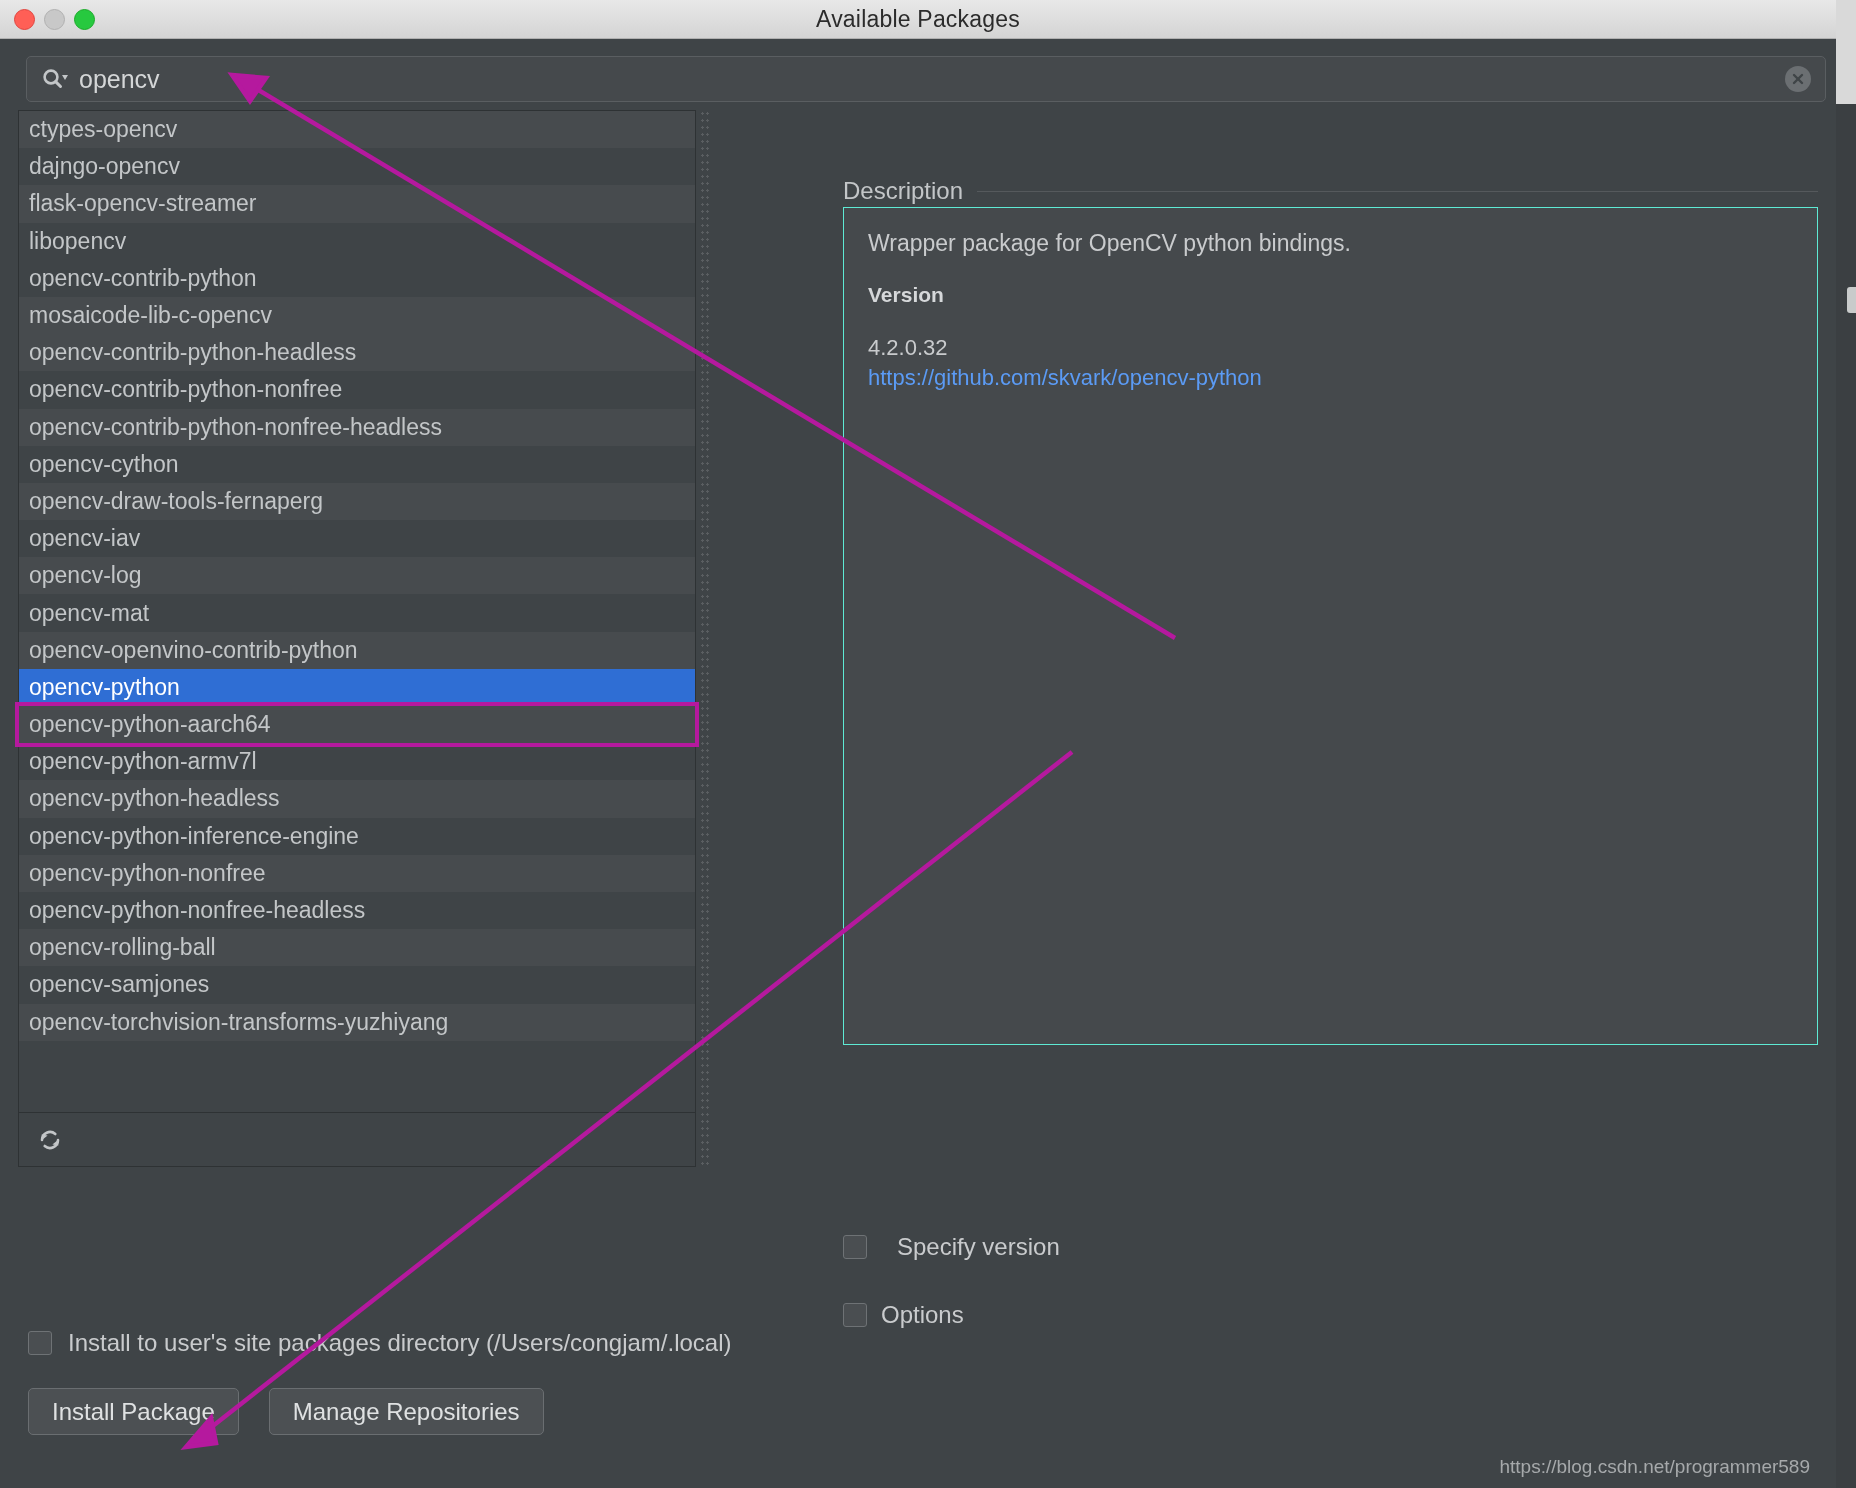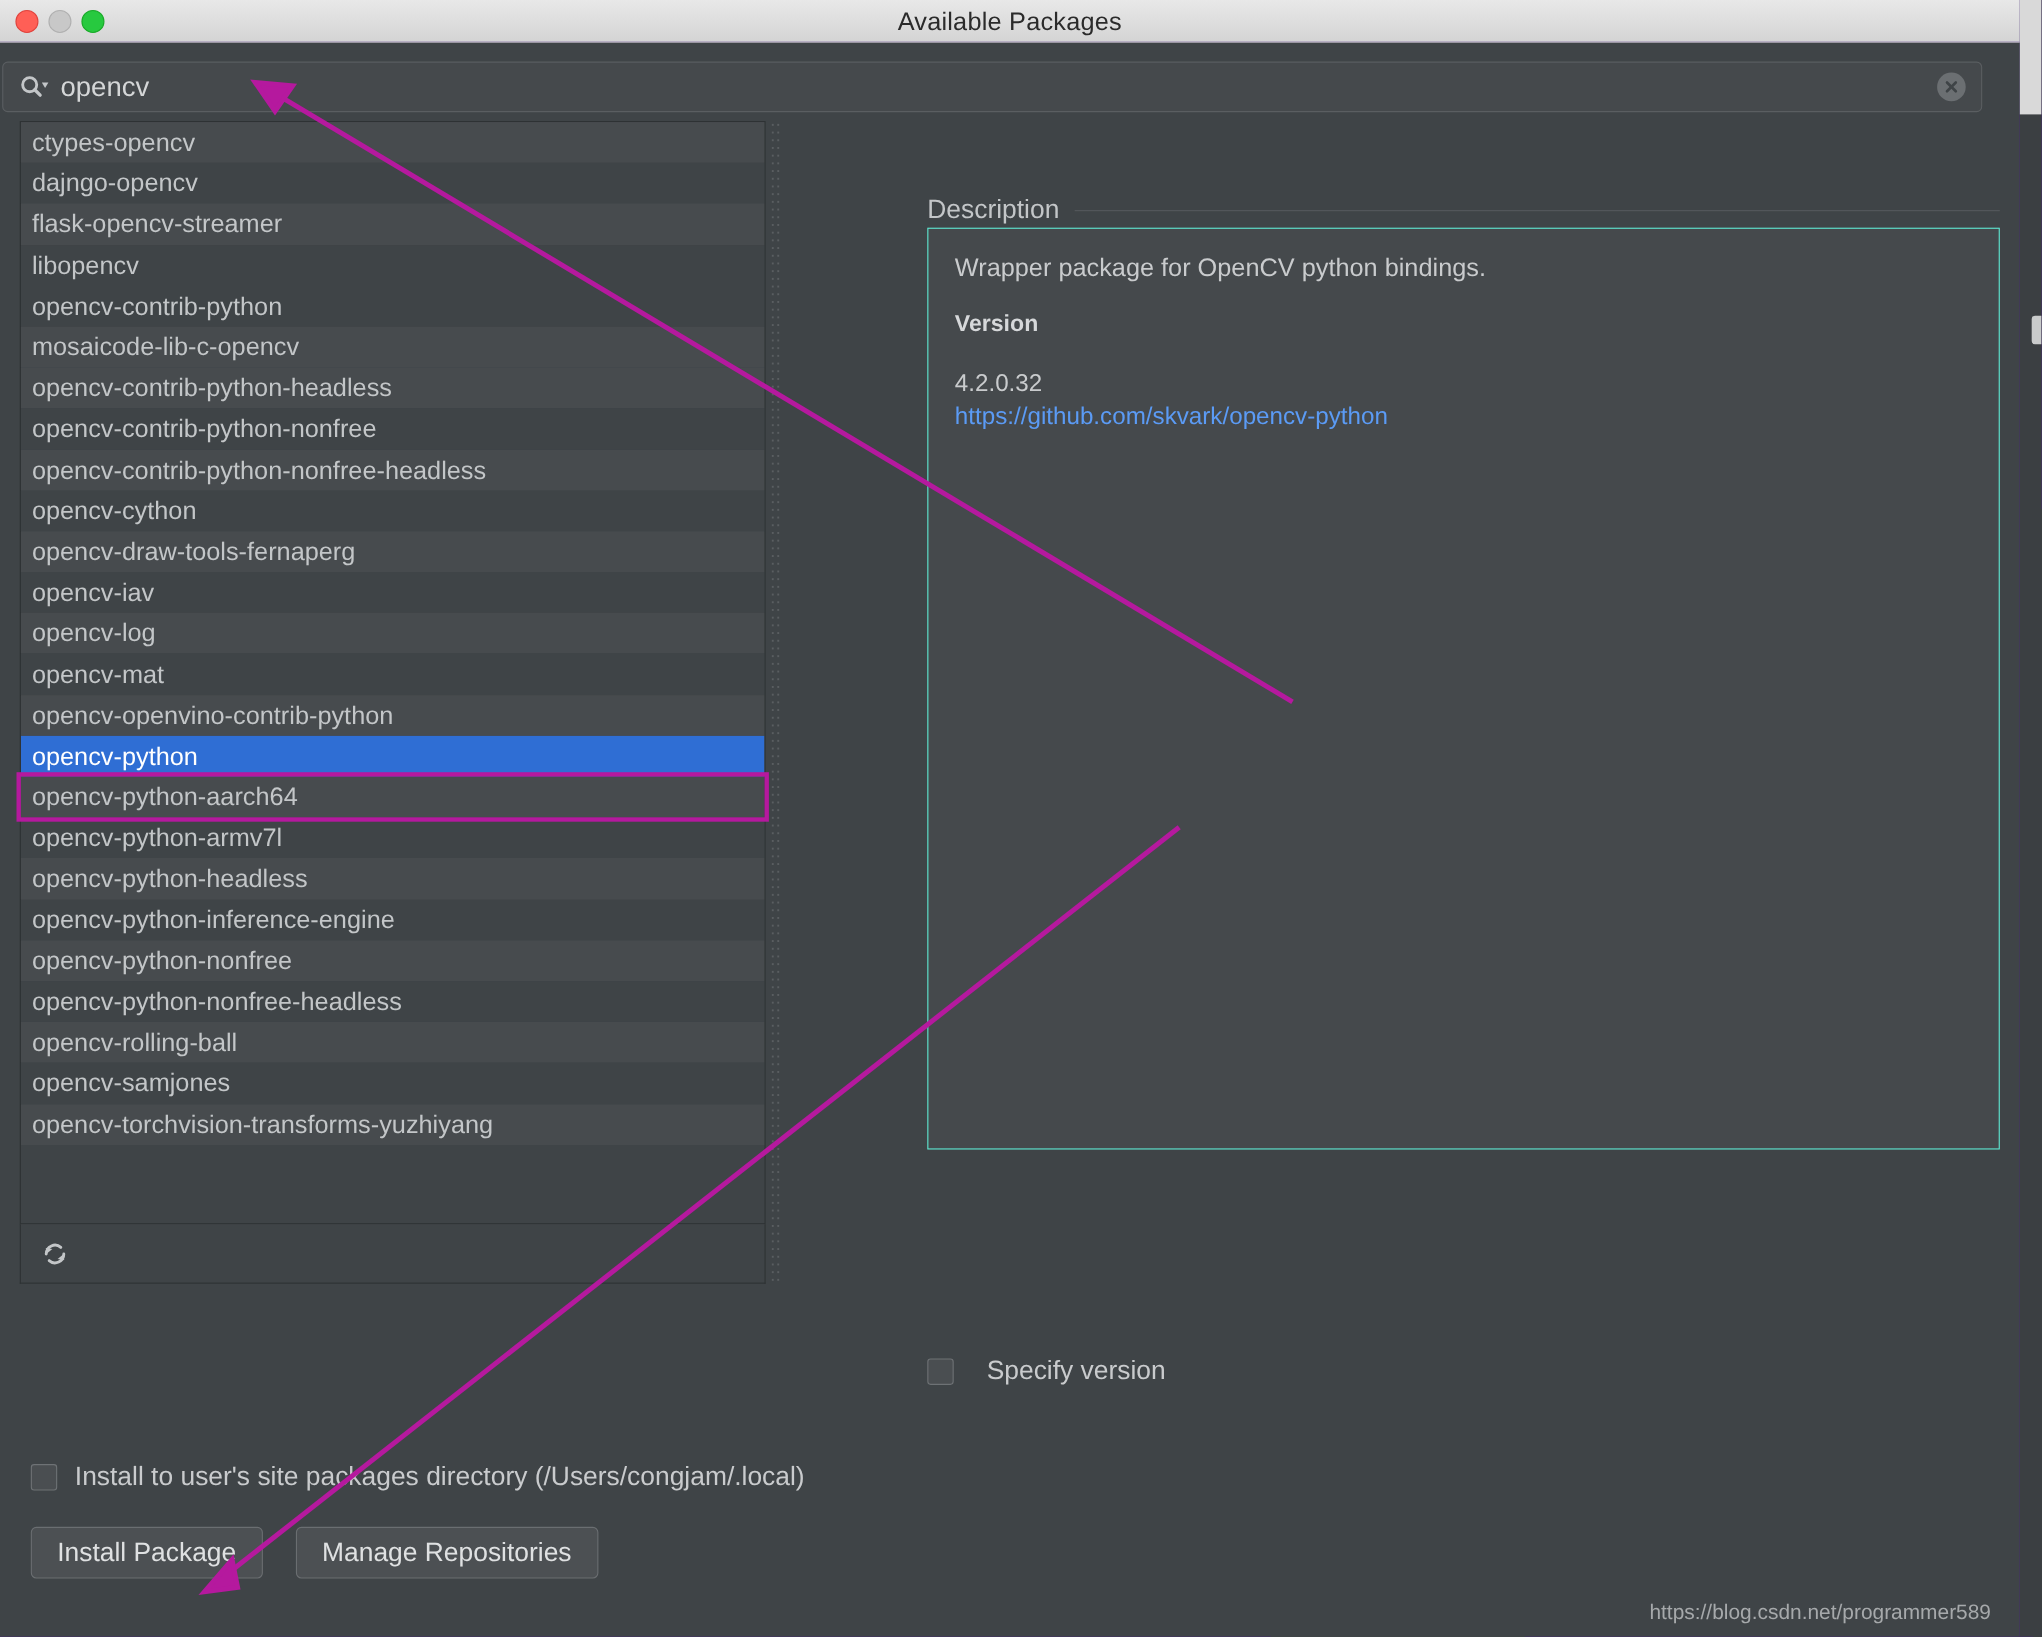--- a/index.html
+++ b/index.html
@@ -49,21 +49,21 @@
 
   
   .body {
     position: absolute; left: 0; top: 39px;
     width: 1836px; height: 1449px;
     background: #3f4447;
   }
 
   
   .search-row {
-    position: absolute; left: 2px; top: 17px;
+    position: absolute; left: 26px; top: 17px;
     width: 1800px; height: 46px;
     background: #45494c;
     border: 1px solid #5a5e61;
     border-radius: 5px;
     display: flex; align-items: center;
   }
   .search-icon { margin-left: 14px; display: flex; align-items: center; }
   .search-text {
     margin-left: 10px; font-size: 25px; color: #d4d6d7;
   }
@@ -265,20 +265,25 @@
       <div class="desc-ver">4.2.0.32</div>
       <div class="desc-link">https://github.com/skvark/opencv-python</div>
     </div>
 
     <div class="opt-row ver">
       <span class="cb"></span>
       <span class="opt-label">Specify version</span>
 
     </div>
 
+    <div class="opt-row opts">
+      <span class="cb"></span>
+      <span class="opt-label">Options</span>
+
+    </div>
 
     <div class="user-row">
       <span class="cb"></span>
       <span class="user-label">Install to user's site packages directory (/Users/congjam/.local)</span>
     </div>
 
     <div class="btn-bar">
       <div class="btn">Install Package</div>
       <div class="btn">Manage Repositories</div>
     </div>

